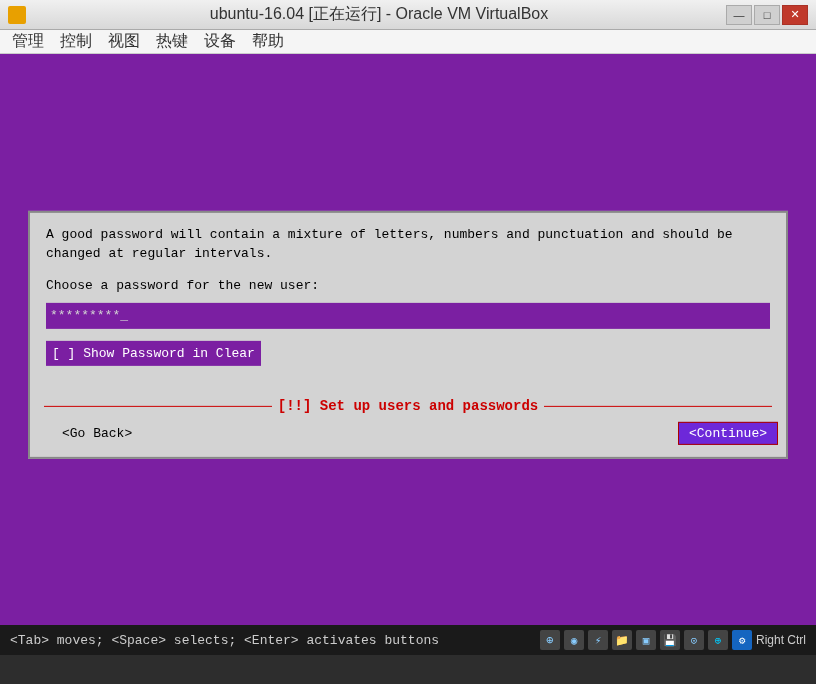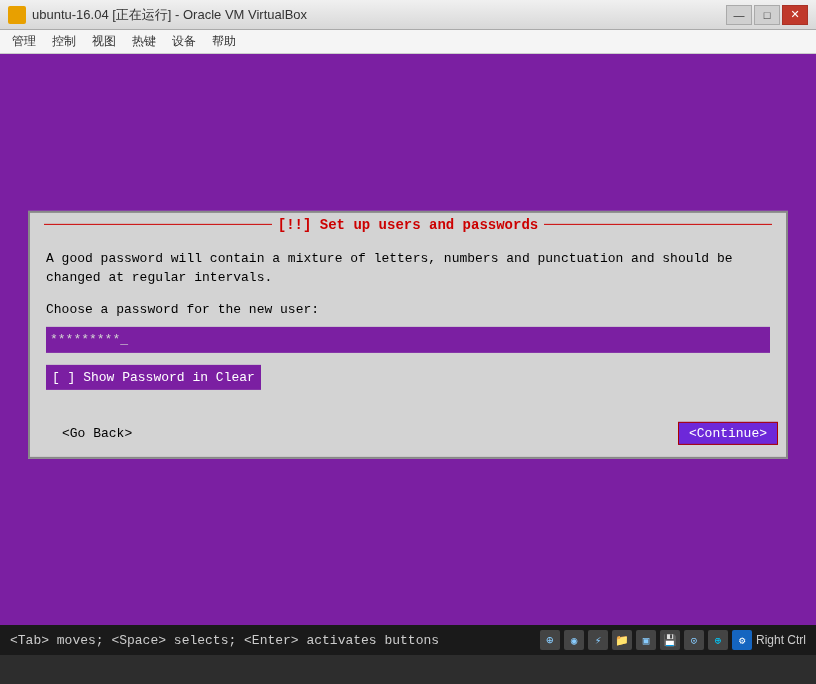--- a/index.html
+++ b/index.html
@@ -26,22 +26,22 @@
       width: 18px;
       height: 18px;
       margin-right: 6px;
       background: #e8a000;
       border-radius: 2px;
       display: flex; align-items: center; justify-content: center;
       font-size: 10px; color: white; font-weight: bold;
     }
     #title-text {
       flex: 1;
-      text-align: left;
-      font-size: 13px;
+      text-align: center;
+      font-size: 16px;
       color: #333;
       font-family: 'Segoe UI', sans-serif;
     }
     #window-controls {
       display: flex;
       gap: 2px;
     }
     .win-btn {
       width: 26px;
       height: 20px;
@@ -57,21 +57,21 @@
 
     
     #menu-bar {
       height: 24px;
       background: #f5f5f5;
       display: flex;
       align-items: center;
       padding: 0 4px;
       border-bottom: 1px solid #ccc;
       font-family: 'Segoe UI', sans-serif;
-      font-size: 12px;
+      font-size: 16px;
       color: #333;
     }
     .menu-item {
       padding: 2px 8px;
       cursor: pointer;
     }
 
     
     #vm-area {
       width: 816px;
@@ -250,40 +250,40 @@
   <div class="menu-item">视图</div>
   <div class="menu-item">热键</div>
   <div class="menu-item">设备</div>
   <div class="menu-item">帮助</div>
 </div>
 
 <div id="vm-area">
 
   <div id="dialog">
 
+    <div id="dialog-content">
+      <div id="dialog-description" style="white-space:pre-wrap;">A good password will contain a mixture of letters, numbers and punctuation and should be
+changed at regular intervals.</div>
+      <div id="dialog-prompt">Choose a password for the new user:</div>
+
+      <div id="password-input-container">
+        <div id="password-input-bar">*********_</div>
+      </div>
+
+      <div id="show-password-checkbox">
+        <span>[ ] Show Password in Clear</span>
+      </div>
+    </div>
+
     <div id="dialog-title-bar">
       <div class="dialog-title-line"></div>
       <div id="dialog-title">[!!] Set up users and passwords</div>
       <div class="dialog-title-line"></div>
     </div>
 
-    <div id="dialog-content">
-      <div id="dialog-description" style="white-space:pre-wrap;">A good password will contain a mixture of letters, numbers and punctuation and should be
-changed at regular intervals.</div>
-      <div id="dialog-prompt">Choose a password for the new user:</div>
-
-      <div id="password-input-container">
-        <div id="password-input-bar">*********_</div>
-      </div>
-
-      <div id="show-password-checkbox">
-        <span>[ ] Show Password in Clear</span>
-      </div>
-    </div>
-
     <div id="dialog-buttons">
       <button class="dialog-btn go-back">&lt;Go Back&gt;</button>
       <button class="dialog-btn continue-btn">&lt;Continue&gt;</button>
     </div>
   </div>
 
   <div id="status-bar">
     <div id="status-text">&lt;Tab&gt; moves; &lt;Space&gt; selects; &lt;Enter&gt; activates buttons</div>
     <div id="status-icons">
 

